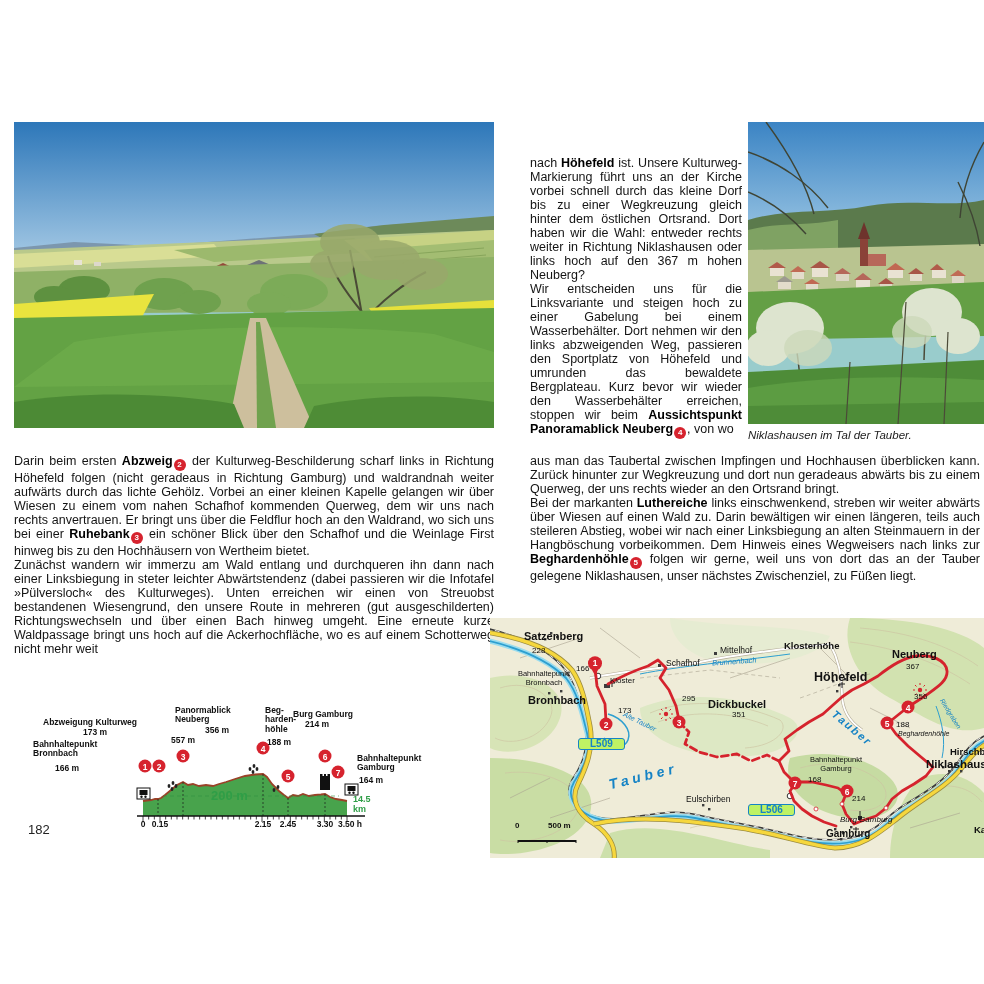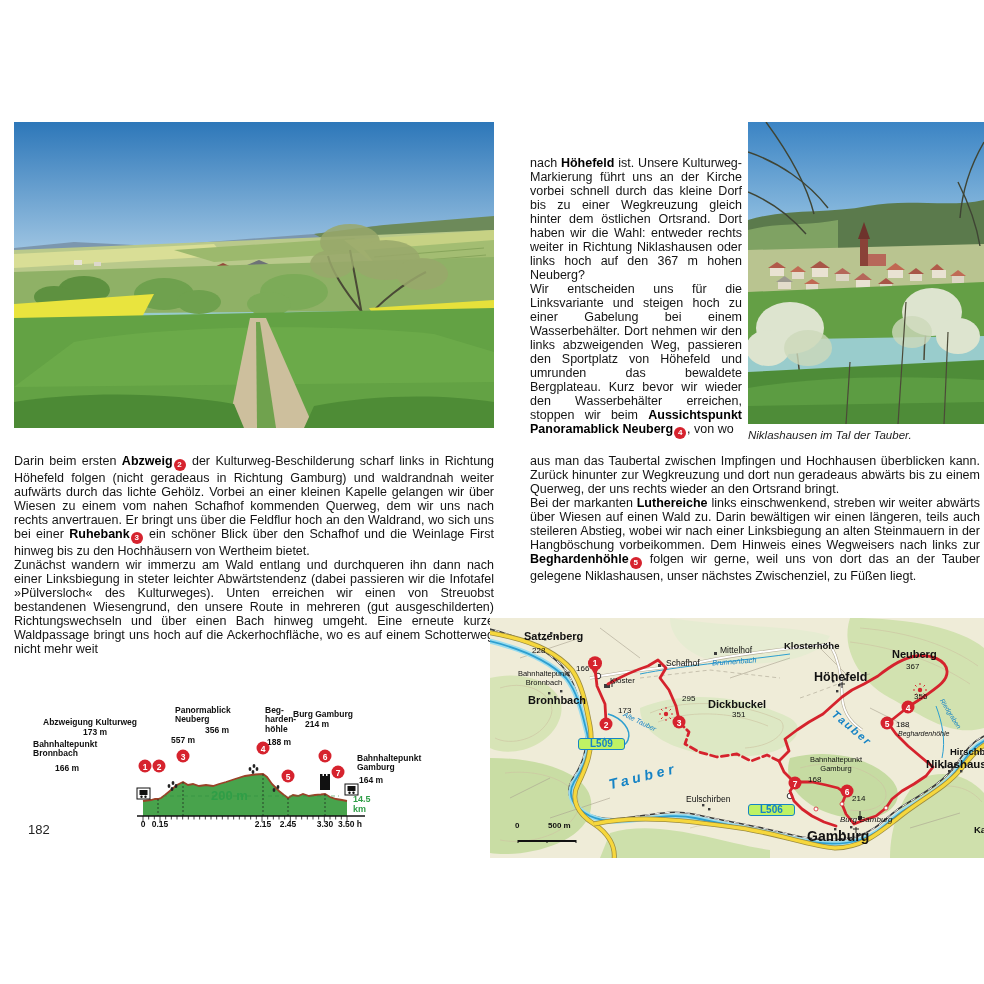--- a/index.html
+++ b/index.html
@@ -463,21 +463,21 @@
     <div class="maplbl" style="left:424px;top:74px;">356</div>
     <div class="maplbl" style="left:406px;top:102px;">188</div>
     <div class="maplbl mit" style="left:408px;top:112px;font-size:7px;">Beghardenhöhle</div>
     <div class="maplbl mblue" style="left:444px;top:92px;font-size:6.5px;transform:rotate(58deg);">Riedgraben</div>
     <div class="maplbl mmid" style="left:460px;top:128px;">Hirschbe</div>
     <div class="maplbl mbig" style="left:436px;top:140px;font-size:11.5px;">Niklashausen</div>
     <div class="maplbl mwrap" style="left:306px;top:138px;width:80px;font-size:7.5px;">Bahnhaltepunkt Gamburg</div>
     <div class="maplbl" style="left:318px;top:157px;">168</div>
     <div class="maplbl" style="left:362px;top:176px;">214</div>
     <div class="maplbl mit" style="left:350px;top:197px;">Burg Gamburg</div>
-    <div class="maplbl mhuge" style="left:317px;top:210px;font-size:14px;">Gamburg</div>
+    <div class="maplbl mhuge" style="left:336px;top:210px;font-size:10px;">Gamburg</div>
     <div class="maplbl" style="left:196px;top:176px;font-size:8.5px;">Eulschirben</div>
     <div class="maplbl mmid" style="left:484px;top:206px;">Ka</div>
     <div class="badge" style="left:88px;top:120px;">L509</div>
     <div class="badge" style="left:258px;top:186px;">L506</div>
     <div class="maplbl mblue tauberbig" style="left:118px;top:150px;transform:rotate(-14deg);">Tauber</div>
     <div class="maplbl mblue taubersm" style="left:338px;top:104px;transform:rotate(40deg);">Tauber</div>
     <div class="maplbl mblue" style="left:132px;top:100px;font-size:7px;transform:rotate(26deg);">Alte Tauber</div>
     <div class="scalebar" style="left:28px;top:212px;width:58px;height:10px;"></div>
     <div class="scaletxt" style="left:25px;top:203px;">0</div>
     <div class="scaletxt" style="left:58px;top:203px;">500 m</div>

